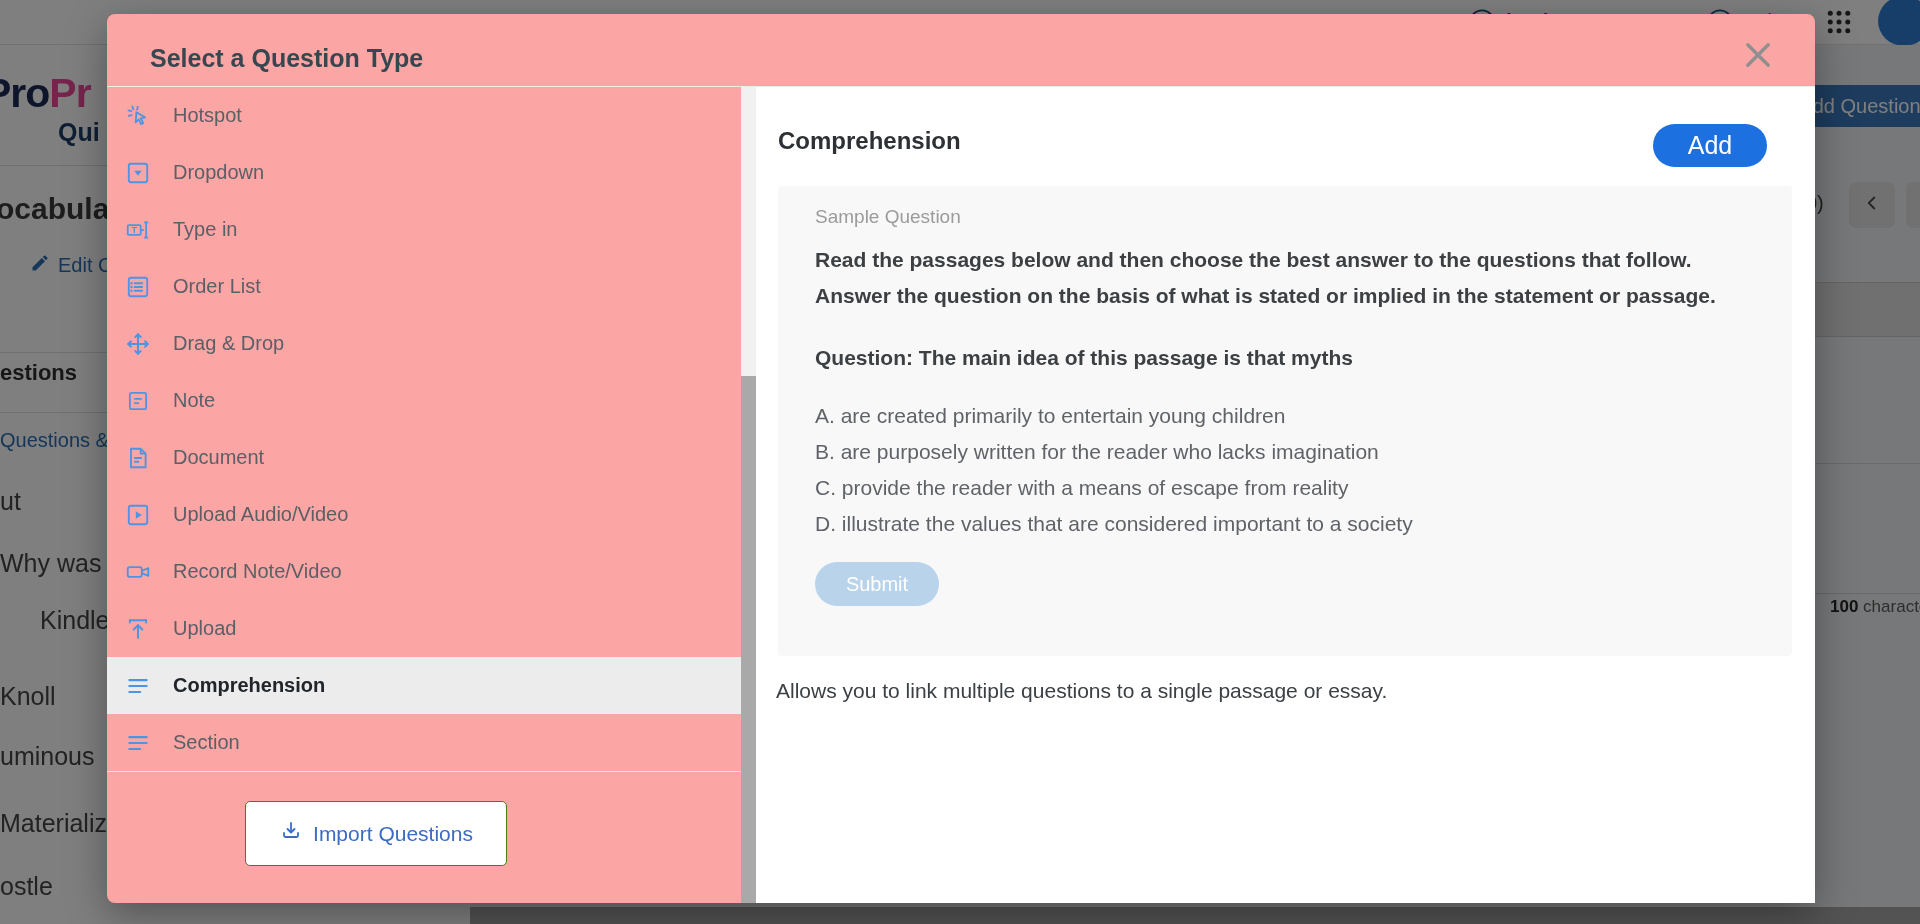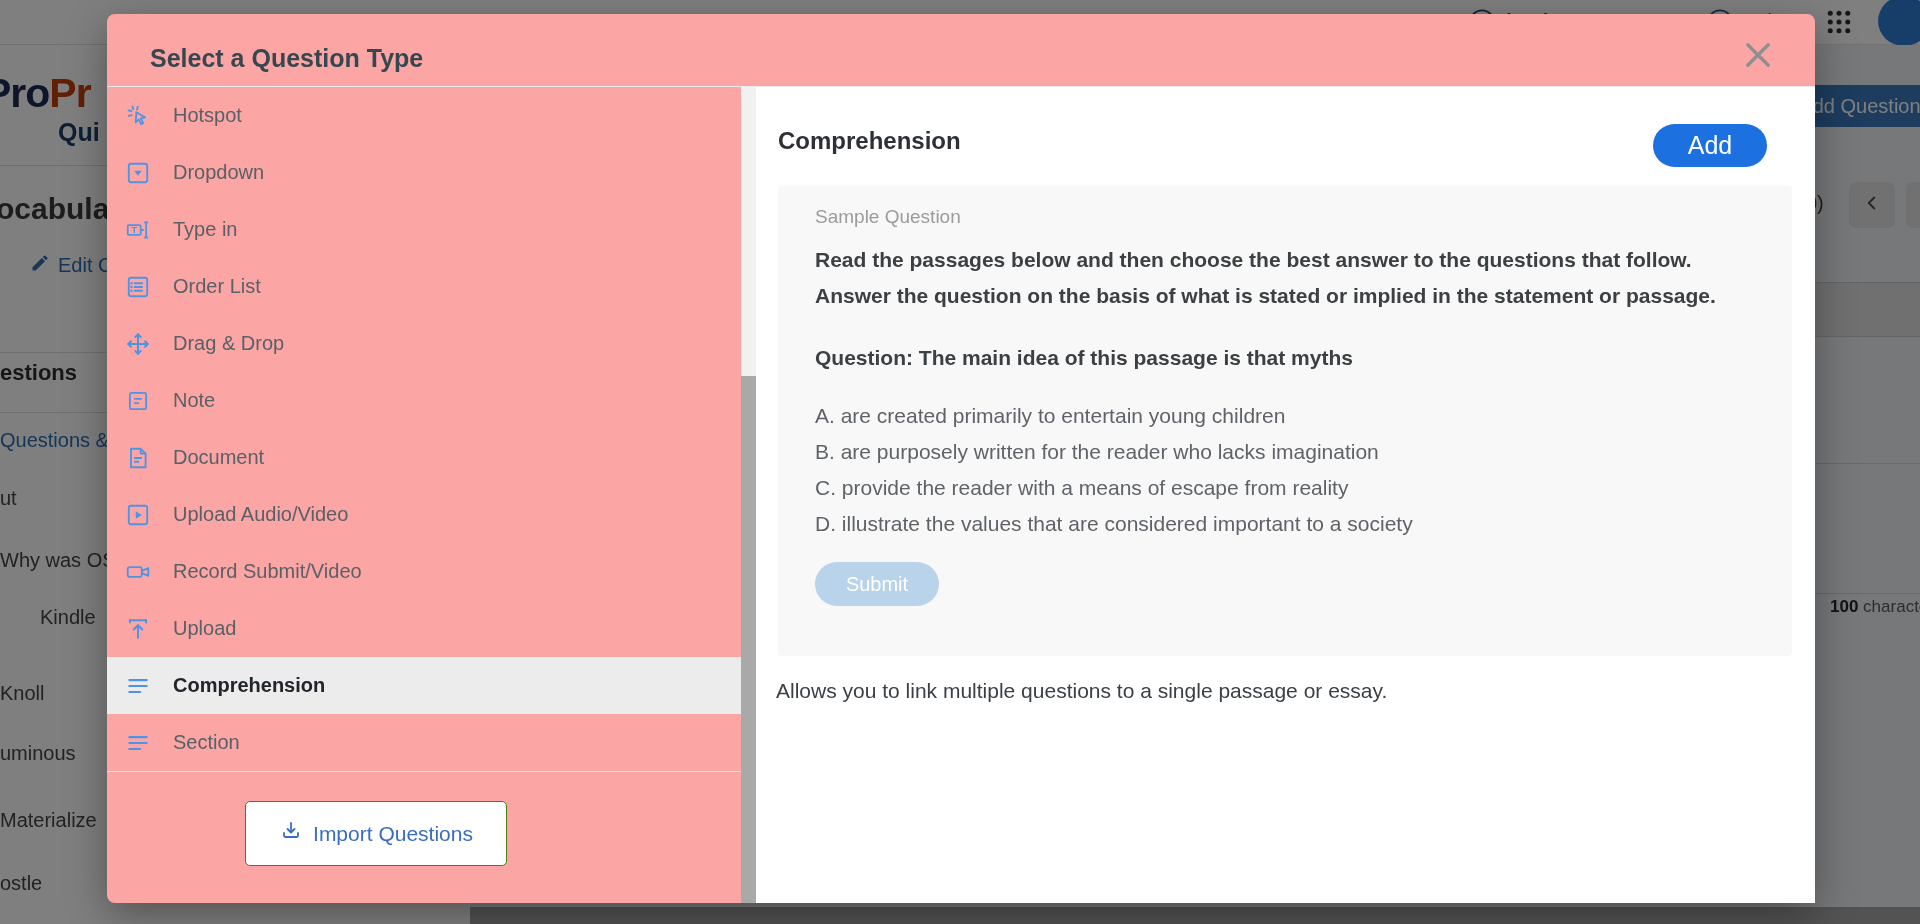--- a/index.html
+++ b/index.html
@@ -9,27 +9,27 @@
 
   
   .bg-topbar{left:0;top:0;width:1920px;height:45px;background:#fff;border-bottom:1px solid #e2e2e2;box-sizing:border-box;}
   .phone-text{left:1504px;top:10px;font-size:20px;font-weight:700;color:#27406e;}
   .help-text{left:1742px;top:10px;font-size:20px;color:#2c4f86;}
   .avatar{left:1878px;top:-4px;width:52px;height:50px;border-radius:50%;background:#2f7cd3;}
   .bg-left{left:0;top:45px;width:470px;height:879px;background:#fff;}
   .bg-line{border-top:1px solid #dedede;height:0;}
   .logo{left:-16px;top:70px;font-size:41px;font-weight:800;letter-spacing:-1px;white-space:nowrap;}
   .logo-dark{color:#1d2b55;}
-  .logo-light{color:#c2410c;}
+  .logo-light{color:#ec4899;}
   .logo-sub{left:58px;top:118px;font-size:25px;font-weight:700;color:#1d3f66;}
   .bg-pagetitle{left:-4px;top:192px;font-size:30px;font-weight:700;color:#3a3a3a;white-space:nowrap;}
   .bg-editcover{left:30px;top:253px;display:flex;align-items:center;gap:8px;font-size:20px;color:#2e6db0;}
   .bg-qheader{left:0;top:360px;font-size:22px;font-weight:700;color:#2e2e2e;white-space:nowrap;}
   .bg-sidebar-link{left:0;top:429px;font-size:20px;color:#2e6db0;white-space:nowrap;}
-  .bg-item{left:0;font-size:20px;color:#454545;white-space:nowrap;}
+  .bg-item{left:0;font-size:25px;color:#454545;white-space:nowrap;}
   .bg-right{left:470px;top:45px;width:1450px;height:879px;background:#eef0f2;}
   .addq-btn{left:1760px;top:85px;width:200px;height:42px;background:#3a78bd;color:#fff;font-size:20px;
             display:flex;align-items:center;justify-content:center;border-radius:3px;white-space:nowrap;}
   .counter{left:1806px;top:192px;font-size:20px;color:#3c3c3c;}
   .navbtn{top:182px;width:46px;height:46px;background:#e3e3e3;border-radius:7px;display:flex;align-items:center;justify-content:center;}
   .bg-band{left:1790px;top:282px;width:130px;height:55px;background:#e0e0e0;border-top:1px solid #c9c9c9;border-bottom:1px solid #c9c9c9;box-sizing:border-box;}
   .bg-rowline{left:1790px;width:130px;border-top:1px solid #d2d2d2;height:0;}
   .charcount{left:1830px;top:597px;font-size:17px;color:#5a5a5a;white-space:nowrap;}
   .charcount b{color:#262626;}
   .bottomstrip{left:470px;top:907px;width:1450px;height:17px;background:#a6a6a6;}
@@ -267,21 +267,21 @@
         </div>
         <div class="qt-row">
           <span class="qt-icon">
             <svg viewBox="0 0 24 24">
               <g fill="none" stroke="#4f94e3" stroke-width="1.7" stroke-linejoin="round">
                 <rect x="2.5" y="7.5" width="13" height="9" rx="2"></rect>
                 <path d="M15.5 11 21.5 8.5v7L15.5 13"></path>
               </g>
             </svg>
           </span>
-          <span class="qt-label">Record Submit/Video</span>
+          <span class="qt-label">Record Note/Video</span>
         </div>
         <div class="qt-row">
           <span class="qt-icon">
             <svg viewBox="0 0 24 24">
               <g fill="none" stroke="#4f94e3" stroke-width="1.8" stroke-linecap="round" stroke-linejoin="round">
                 <path d="M4.5 4h15"></path>
                 <path d="M4.5 4v2M19.5 4v2"></path>
                 <path d="M12 20V8.5"></path>
                 <path d="M8 12.5 12 8.5l4 4"></path>
               </g>

